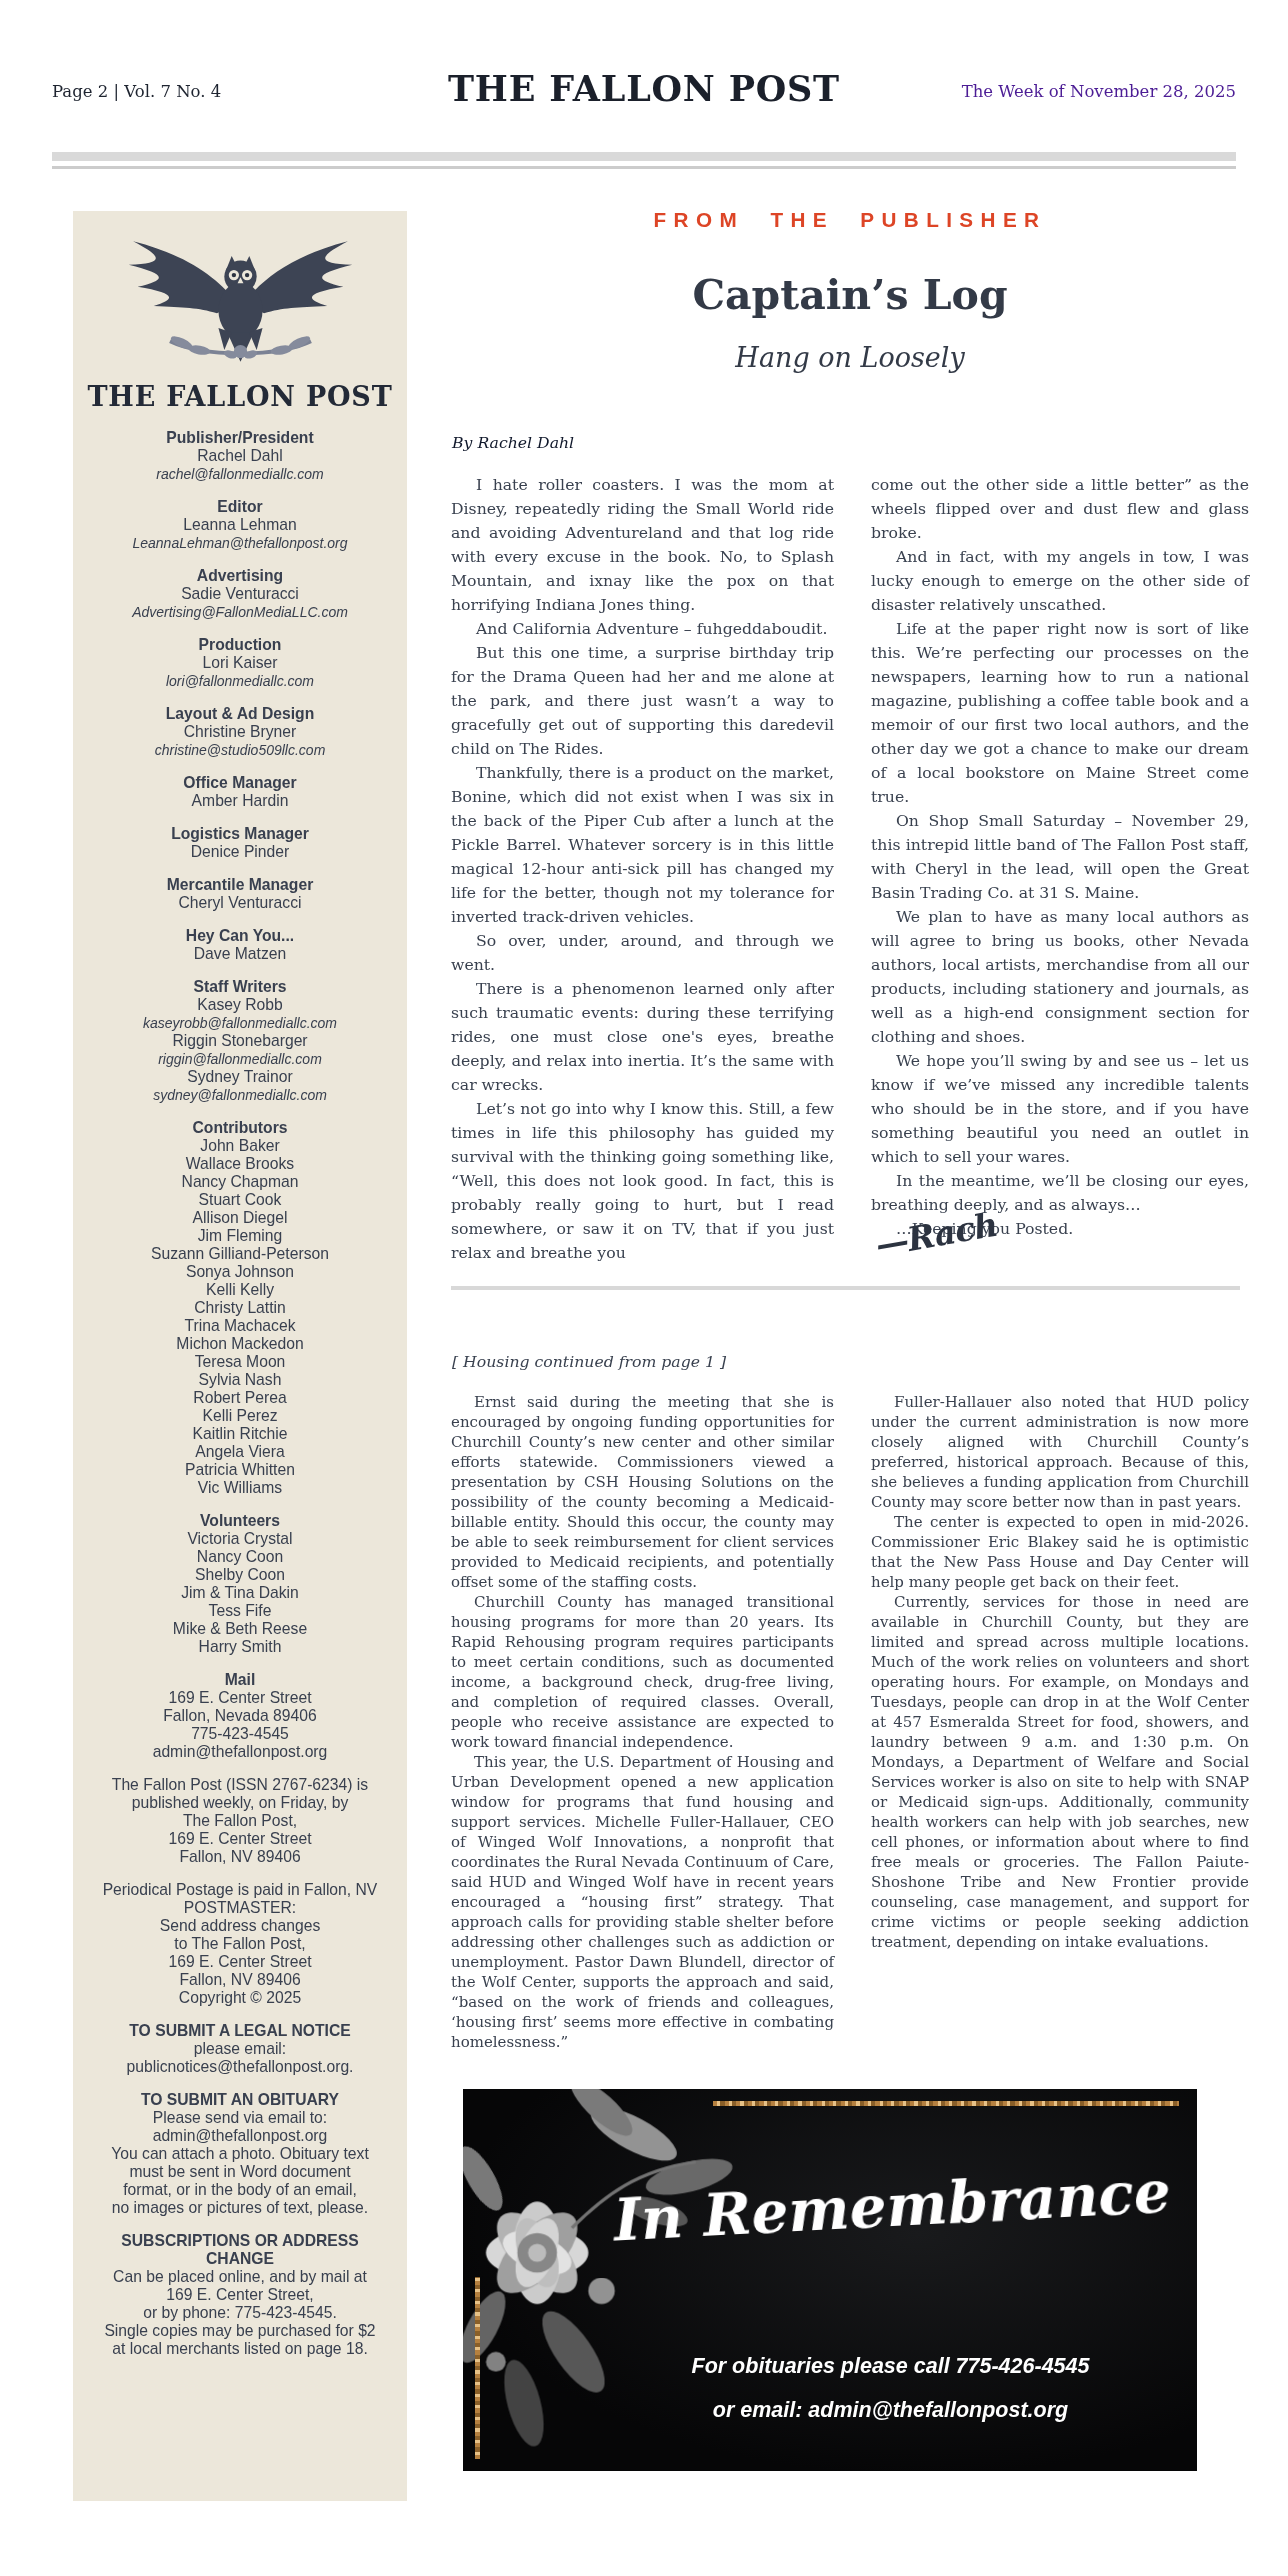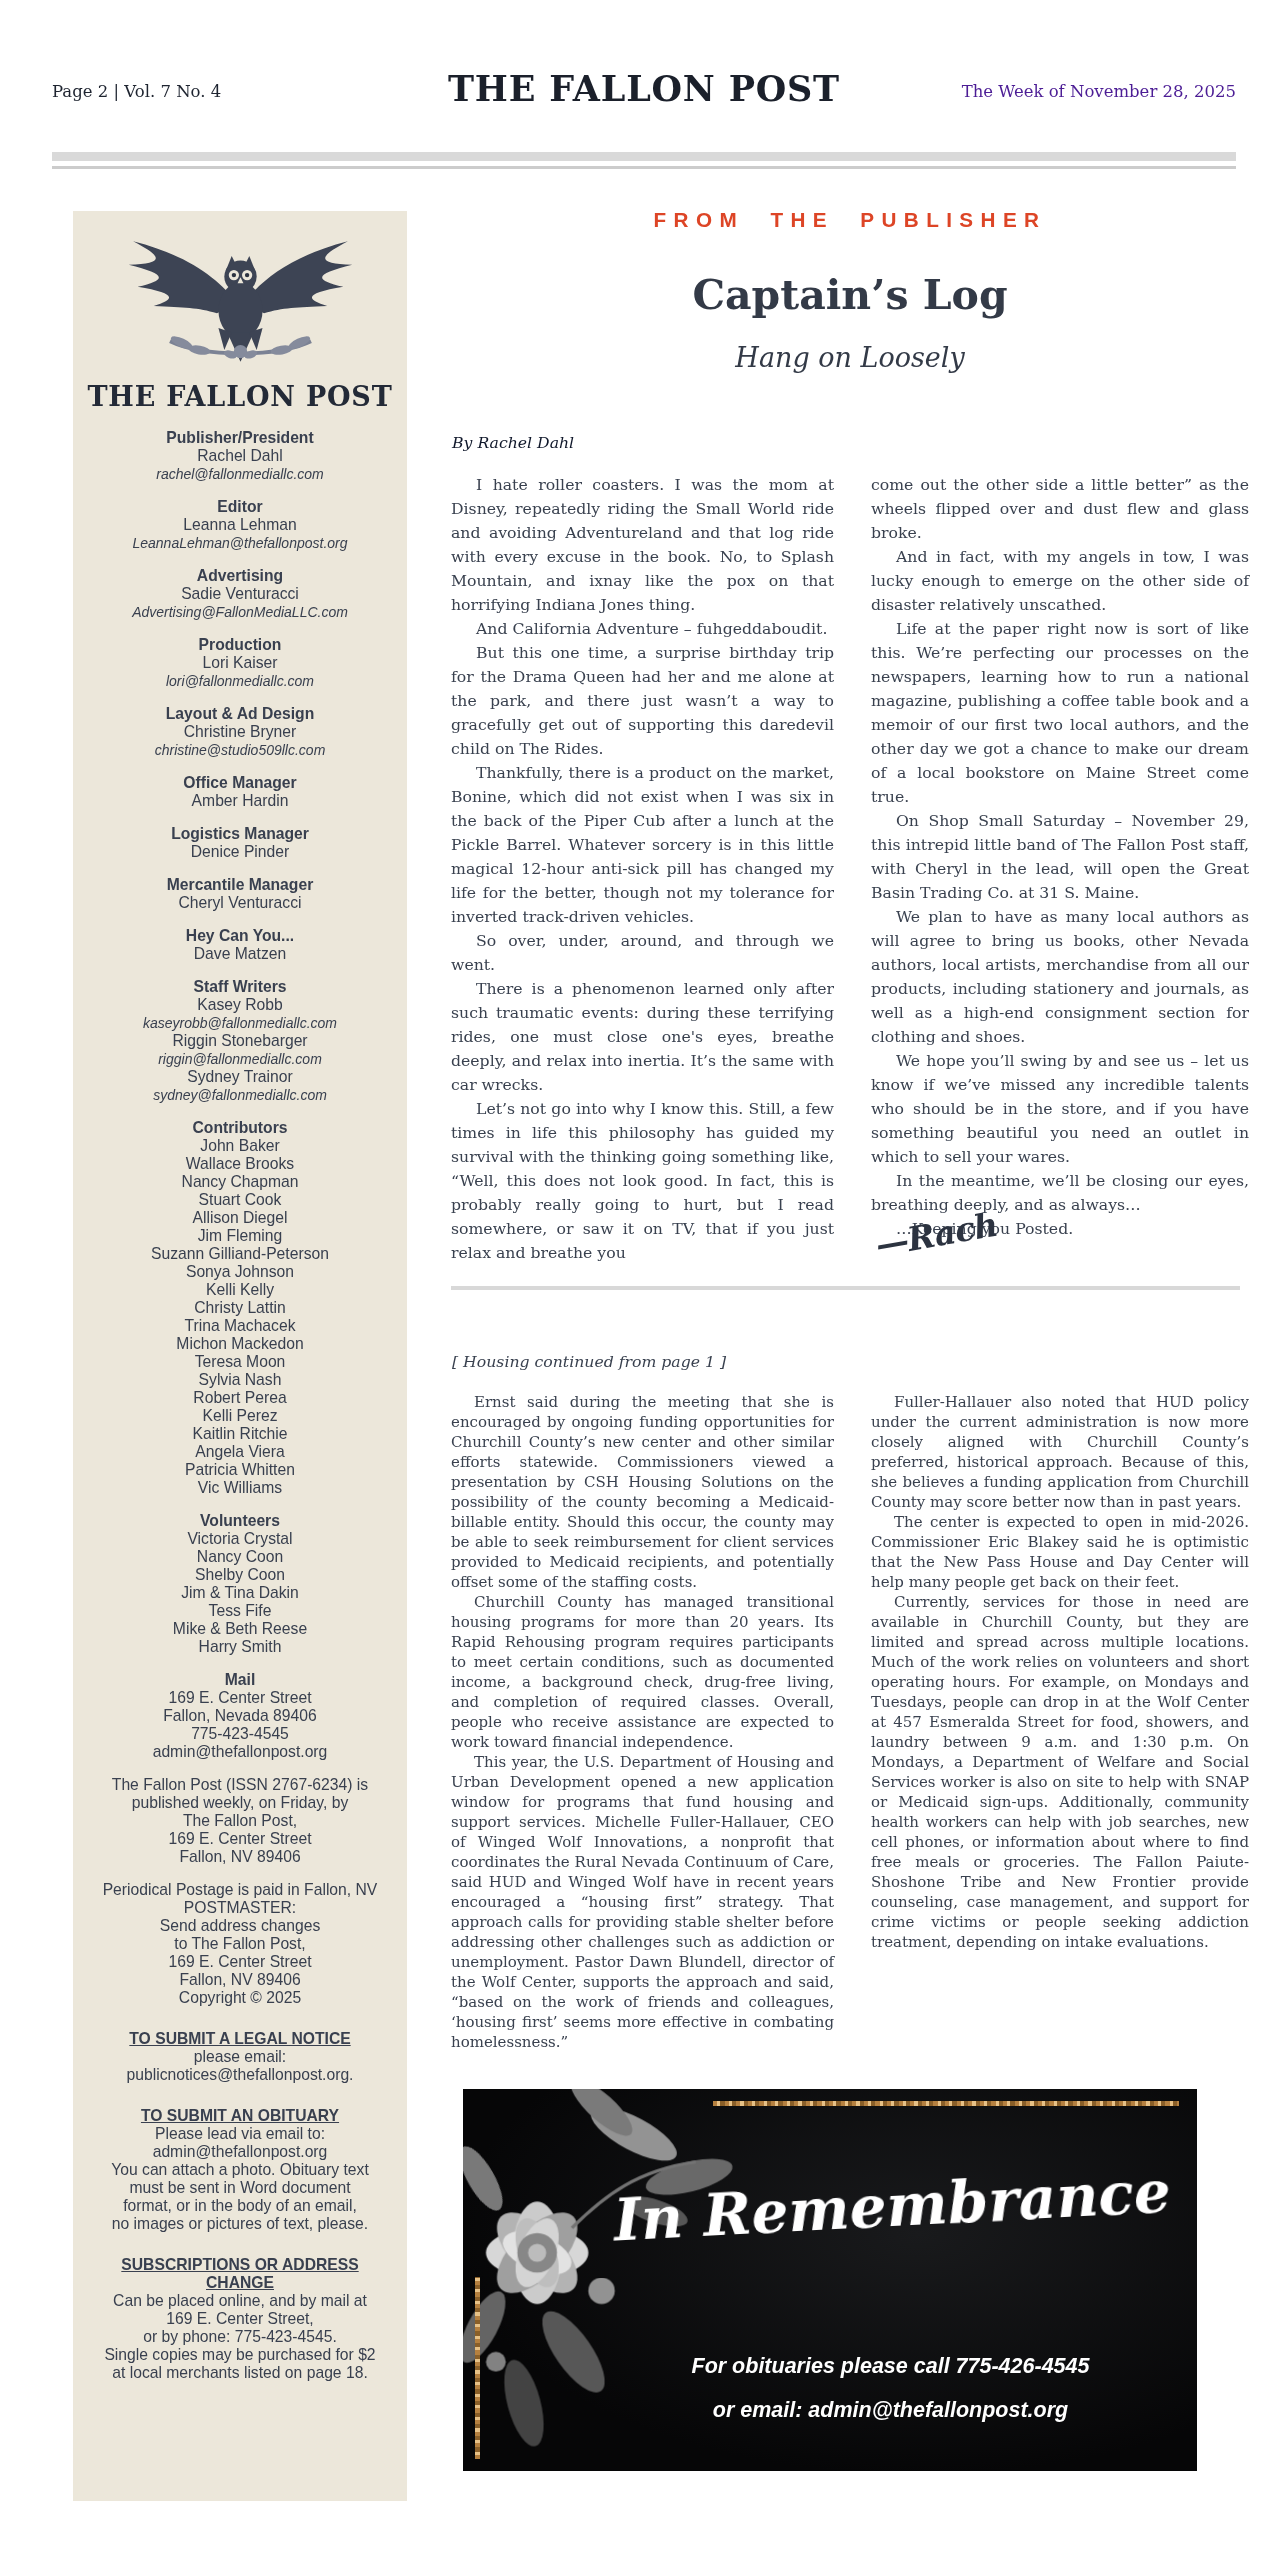--- a/index.html
+++ b/index.html
@@ -15,21 +15,21 @@
   .bar-thin{position:absolute;left:52px;right:52px;top:166px;height:3.3px;background:#cccccc;}
 
   
   .mast{position:absolute;left:73px;top:211px;width:334px;height:2290px;background:#ece7da;}
   .owl{display:block;margin:20px auto 3.3px auto;width:273px;height:147px;}
   .mast-title{text-align:center;font:700 27px "DejaVu Serif",serif;color:#232a37;
               letter-spacing:0.8px;margin:3.3px 0 16.5px 0;}
   .mlines{padding:0 22px;}
   .mline{font:15.7px/18px "Liberation Sans",sans-serif;color:#39404f;text-align:center;}
   .mline.h{font-weight:700;}
-  .mline.hu{font-weight:700;text-decoration:underline;margin-top:8px;}
+  .mline.hu{font-weight:700;}
   .mline.e{font-style:italic;font-size:14px;}
   .mline.gap{height:15px;}
 
   
   .kicker{position:absolute;left:451px;width:798px;top:208px;text-align:center;
           font:700 20.7px "Liberation Sans",sans-serif;letter-spacing:7.4px;word-spacing:13.2px;color:#dd4526;}
   .headline{position:absolute;left:451px;width:798px;top:271px;text-align:center;
             font:700 41px "DejaVu Serif",serif;color:#333a47;}
   .subhead{position:absolute;left:451px;width:798px;top:342px;text-align:center;
            font:italic 27px "DejaVu Serif",serif;color:#333a47;}
@@ -295,21 +295,21 @@
         <div class="mline hu">TO SUBMIT A LEGAL NOTICE</div>
 
         <div class="mline n">please email:</div>
 
         <div class="mline n">publicnotices@thefallonpost.org.</div>
 
         <div class="mline gap"></div>
 
         <div class="mline hu">TO SUBMIT AN OBITUARY</div>
 
-        <div class="mline n">Please lead via email to:</div>
+        <div class="mline n">Please send via email to:</div>
 
         <div class="mline n">admin@thefallonpost.org</div>
 
         <div class="mline n">You can attach a photo. Obituary text</div>
 
         <div class="mline n">must be sent in Word document</div>
 
         <div class="mline n">format, or in the body of an email,</div>
 
         <div class="mline n">no images or pictures of text, please.</div>

